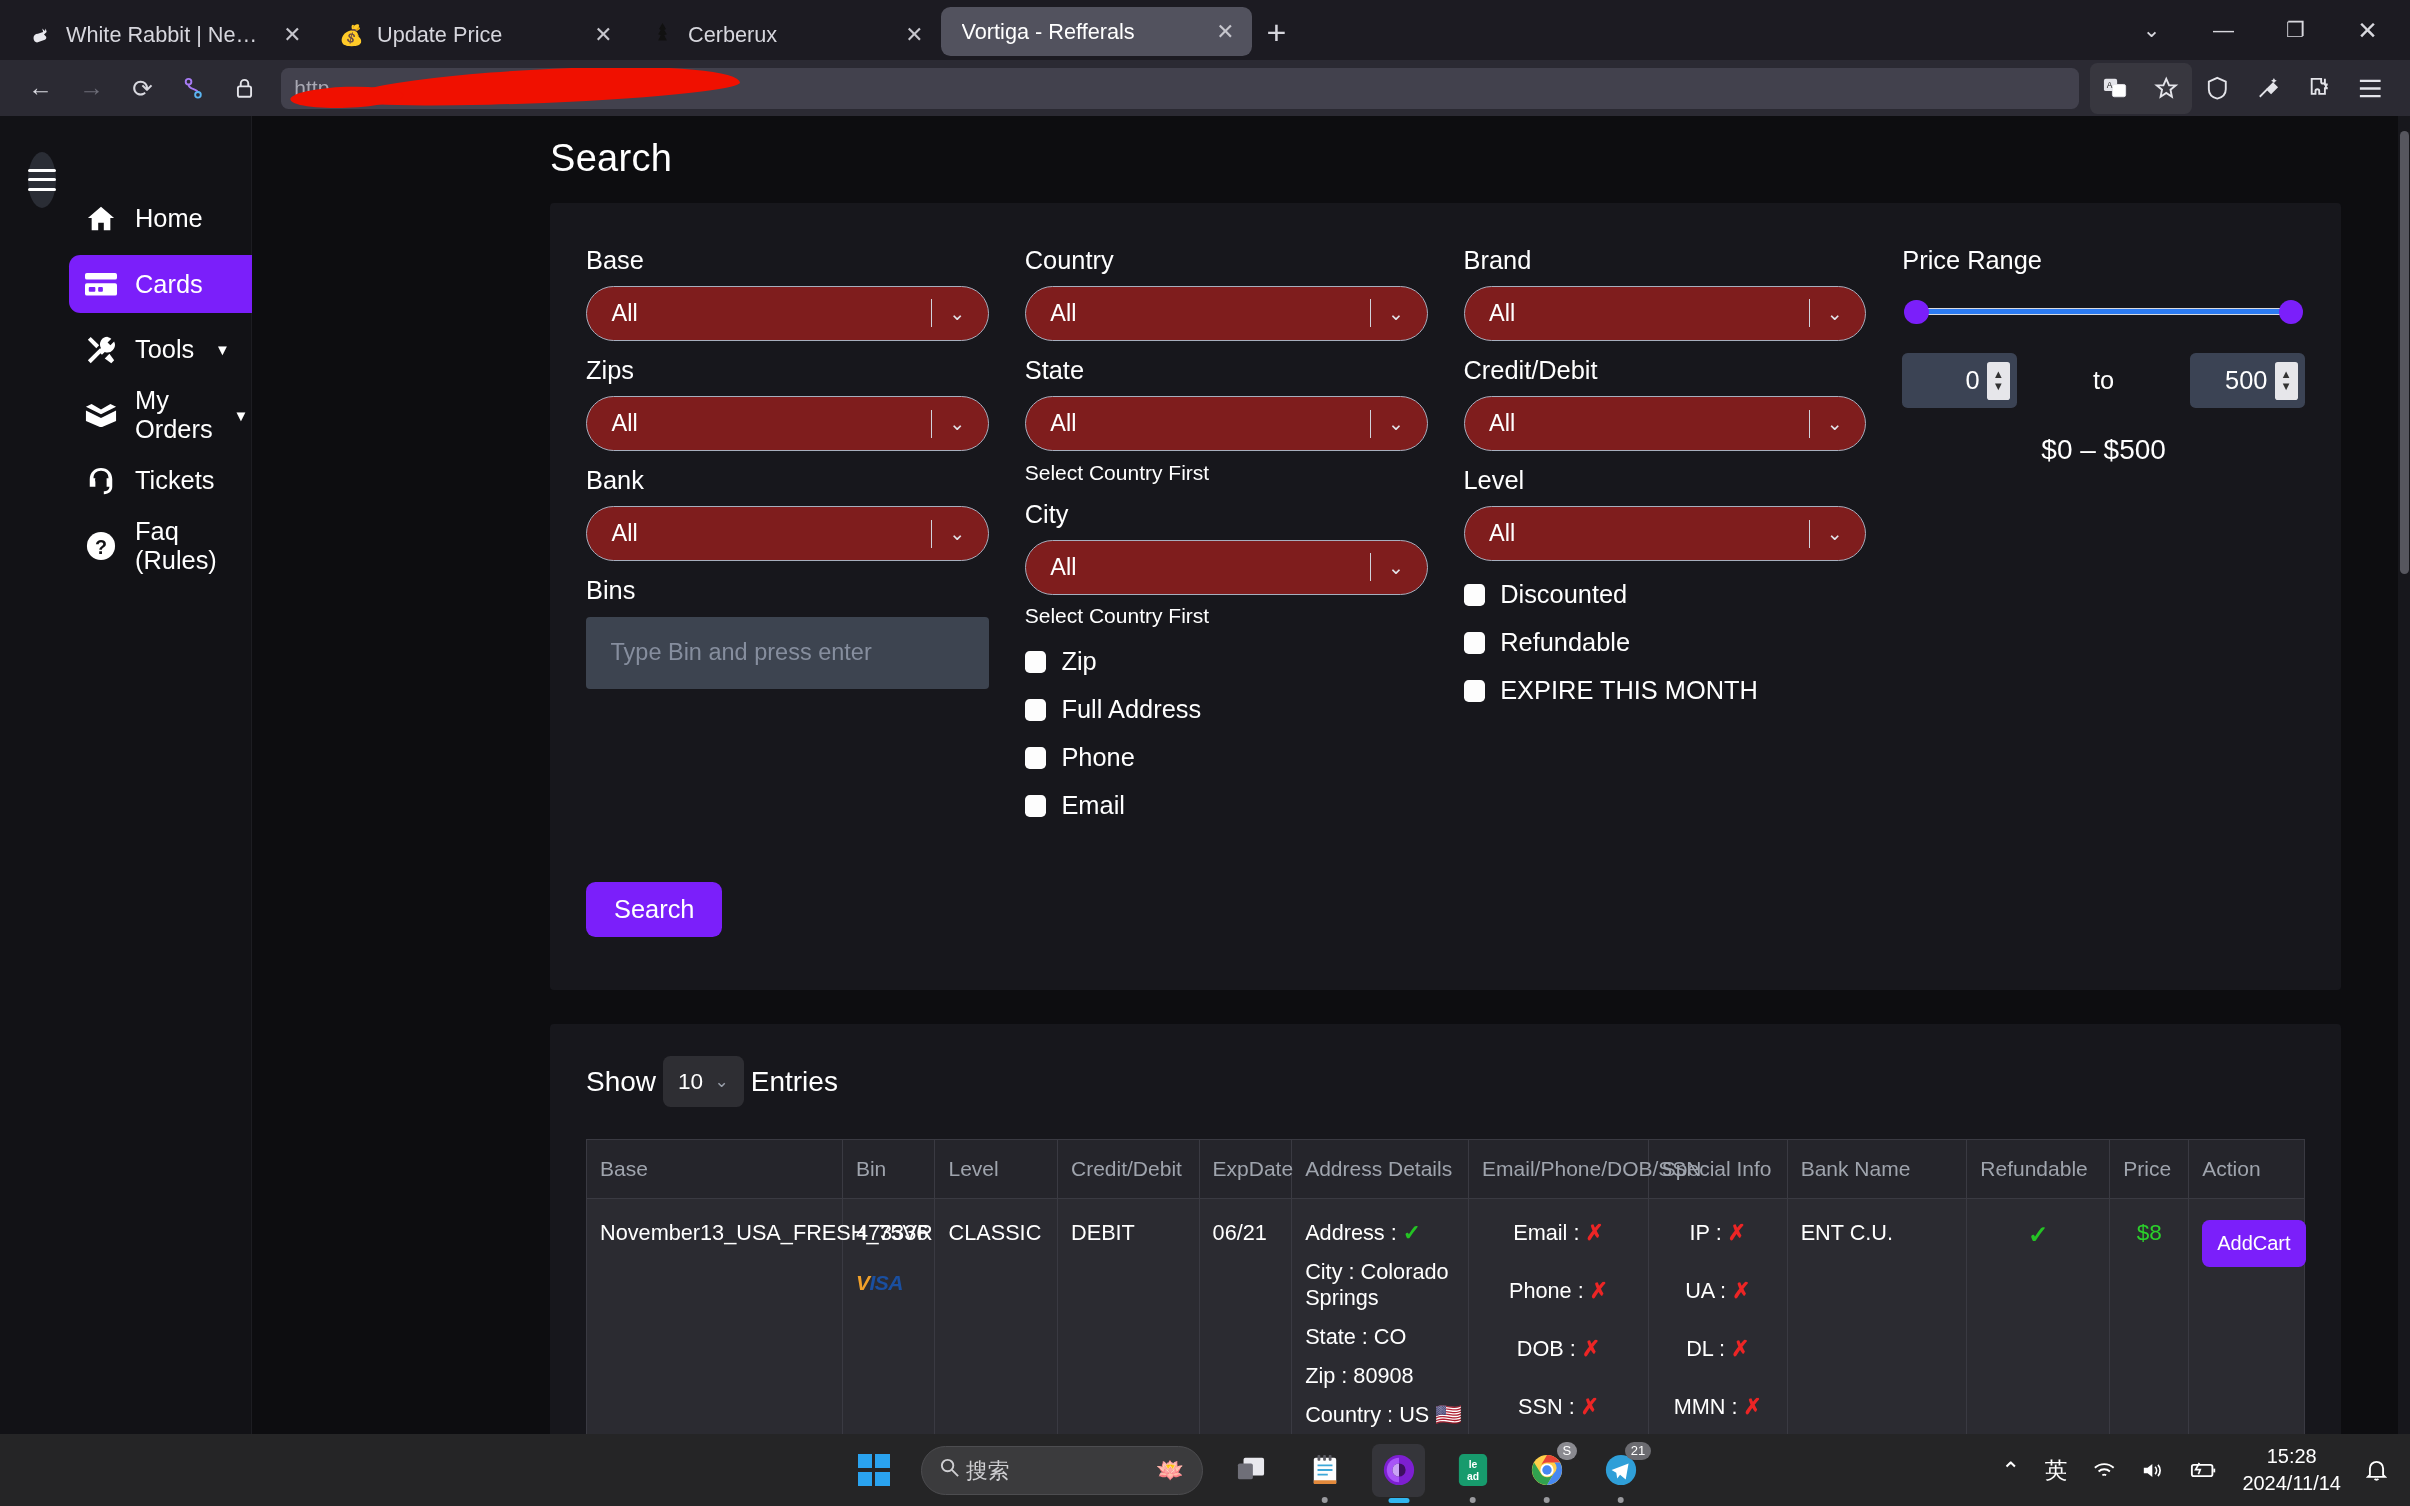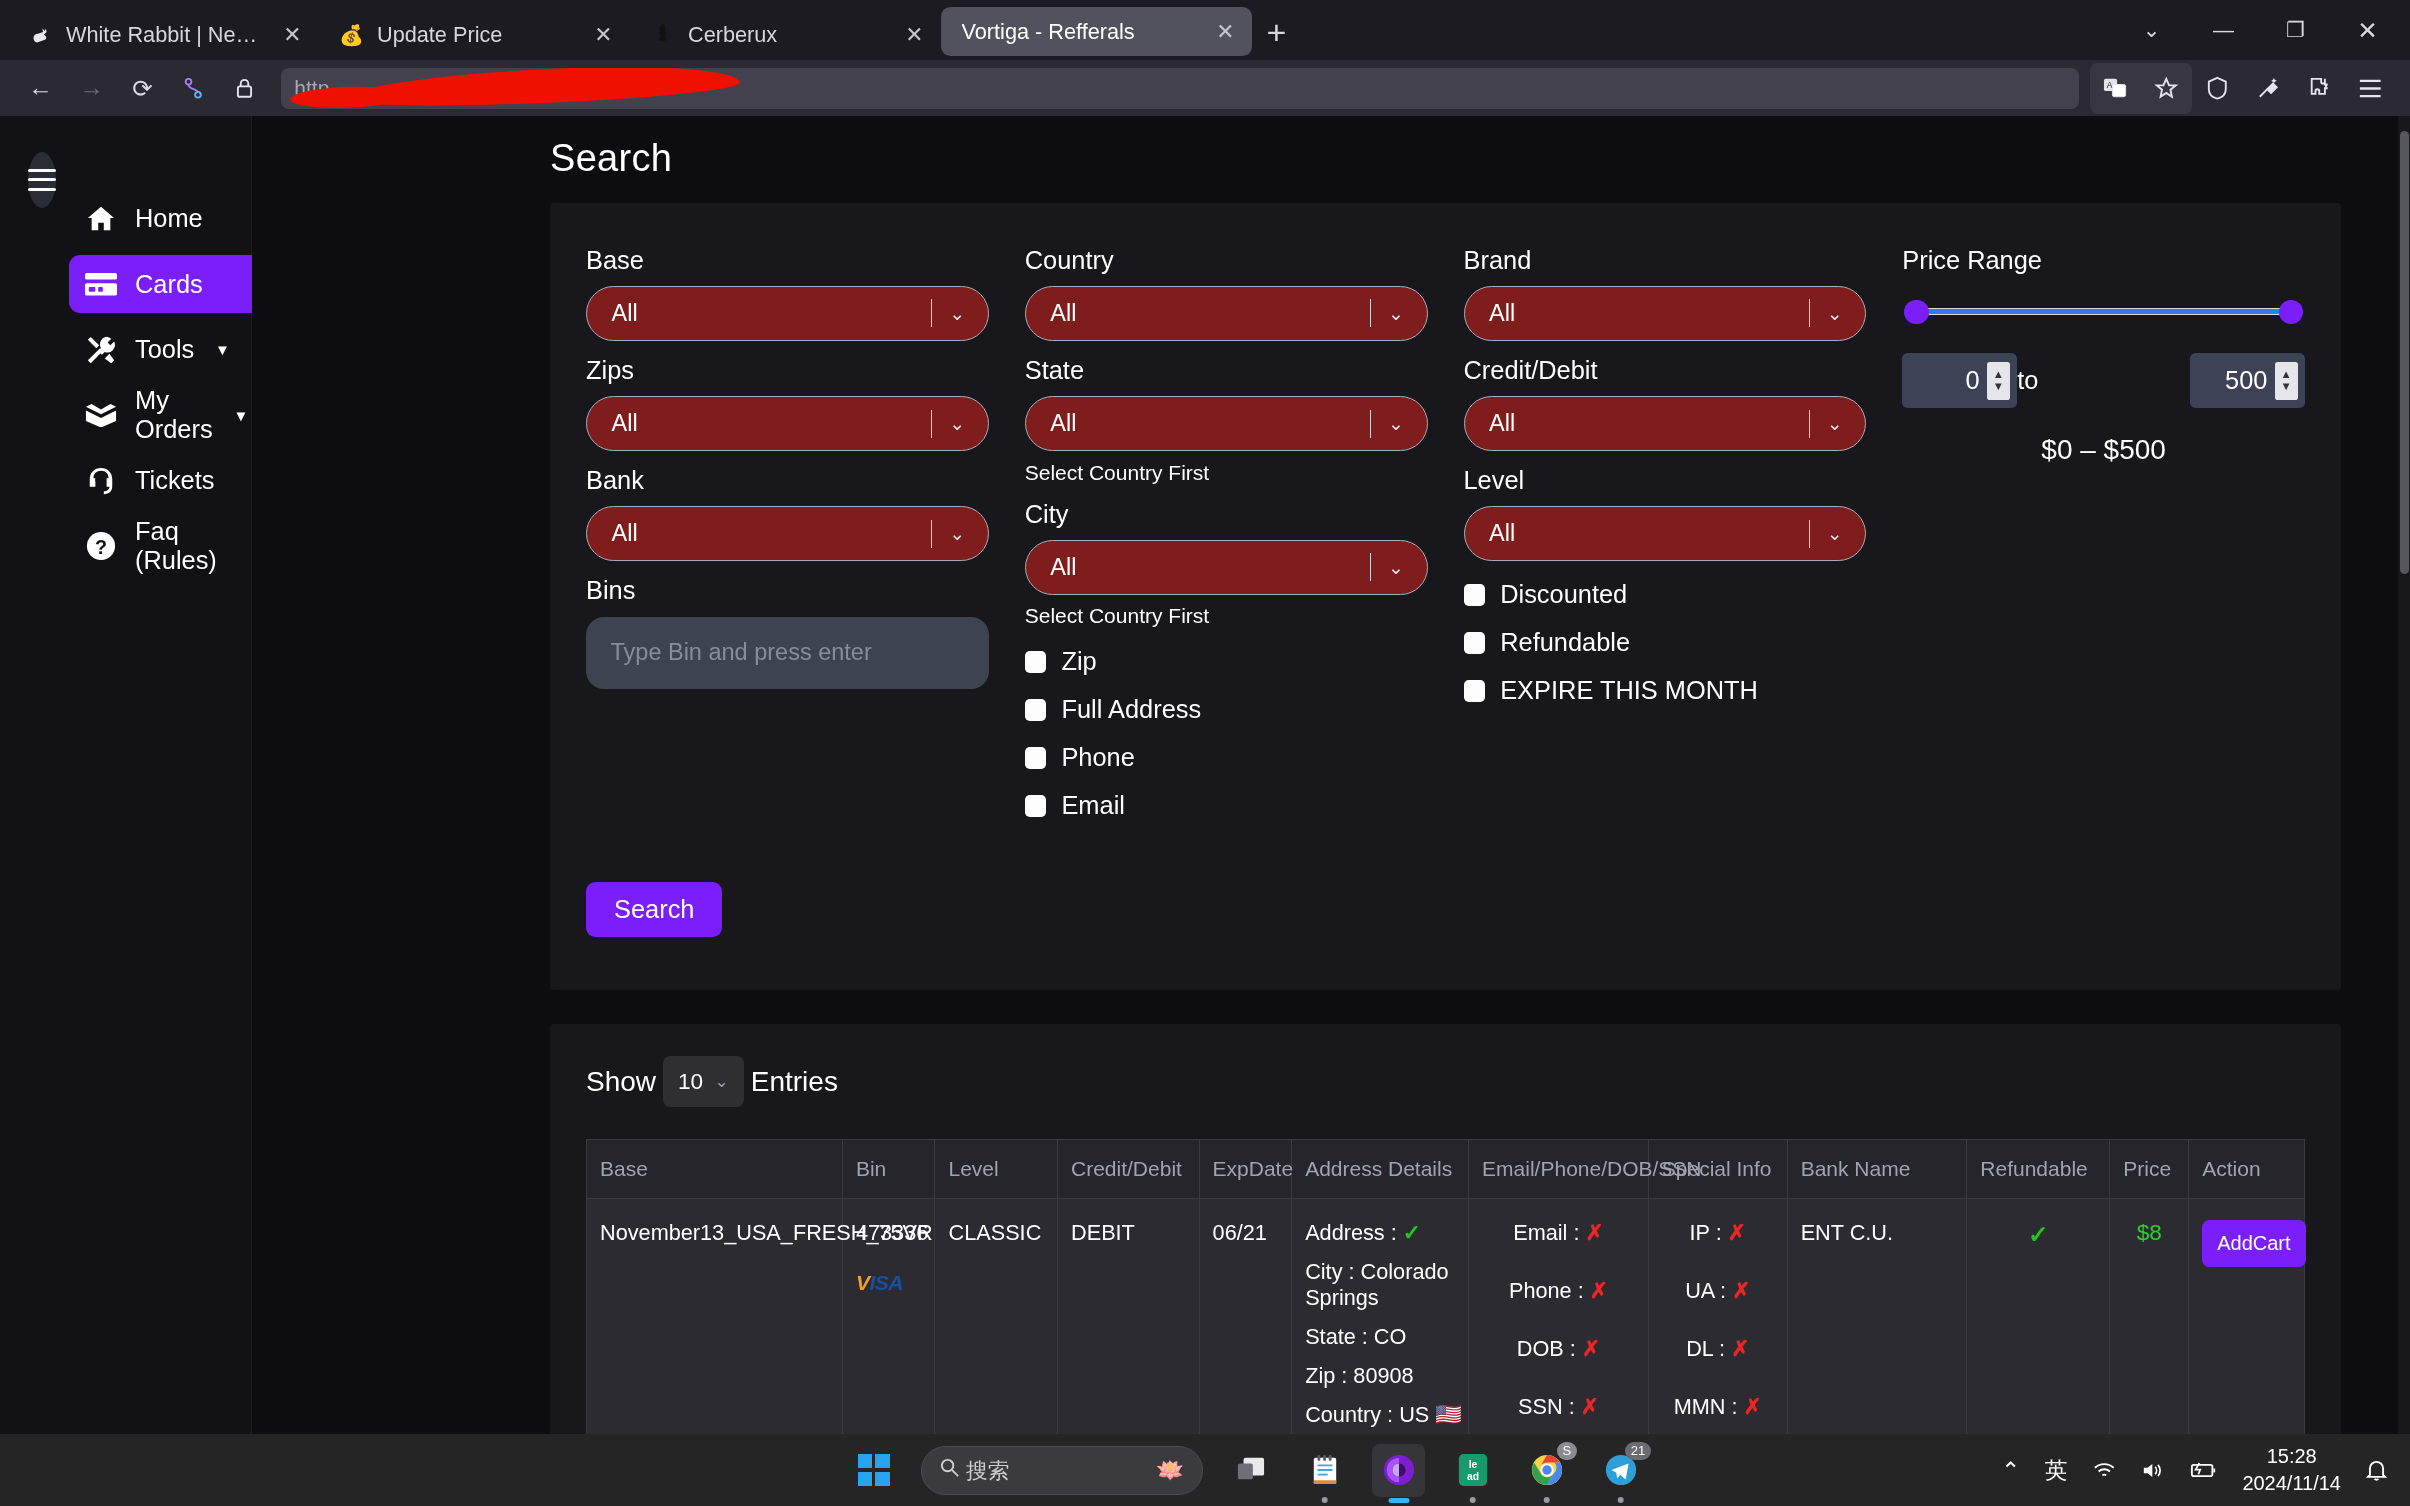--- a/index.html
+++ b/index.html
@@ -93,21 +93,21 @@
   .field-label { color:#ffffff; font-size:25.4px; margin: 15px 0 11.3px 0; }
   .sel {
     height: 55px; border-radius: 32px; background:#7f1d1d; border:0.9px solid #a7aebd;
     display:flex; align-items:center; padding: 0 7.5px 0 24.5px; color:#ffffff; font-size:23.5px; position:relative;
   }
   .sel .val { flex:1 1 auto; }
   .sel .divider { width:0.9px; height:28px; background:#cfd3dc; margin-right:17px; }
   .sel .chev { color:#e3e6ec; font-size:19px; margin-right:15px; }
   .hint { color:#ffffff; font-size:21px; margin-top:9.4px; }
   .txtinput {
-    height: 72px; border-radius:18px; background:#3d4450; border:none;
+    height: 72px; border-radius:4px; background:#3d4450; border:none;
     display:flex; align-items:center; padding: 0 24.5px; color:#868e9e; font-size:23.5px;
   }
 
   .cbrow { display:flex; align-items:center; gap:15px; margin-top: 19px; }
   .cbox { width: 21.7px; height:21.7px; background:#fdfdfd; border-radius:4.7px; flex:0 0 21.7px; }
   .cblabel { color:#ffffff; font-size:25.4px; }
   .cbrow.tight { margin-top: 17px; }
 
   
   .slider-wrap { margin-top: 22.6px; position:relative; height: 28px; }
@@ -117,21 +117,21 @@
   .knob.lo { left:1.9px; }
   .knob.hi { right:1.9px; }
 
   .num-row { display:flex; align-items:center; margin-top: 28px; }
   .numbox {
     width: 115px; height:55px; background:#3b4354; border-radius:5.6px;
     display:flex; align-items:center; justify-content:flex-end; padding-right:7.5px; gap:7.5px;
   }
   .numbox .nv { color:#ffffff; font-size:25.4px; }
   .spin { width:22.6px; height:38px; background:#e6e6ea; border-radius:2.8px; display:flex; flex-direction:column; align-items:center; justify-content:center; gap:1.9px; color:#333; font-size:11.3px; line-height:1; }
-  .to-label { flex:1 1 auto; color:#ffffff; font-size:25.4px; }
+  .to-label { flex:1 1 auto; text-align:center; color:#ffffff; font-size:25.4px; }
   .range-text { text-align:center; color:#ffffff; font-size:28px; margin-top: 26px; }
 
   .right-cbs { margin-top: 32px; }
 
   .searchbtn {
     margin-top: 62px; display:inline-flex; align-items:center; justify-content:center;
     background:#7b1ffa; color:#ffffff; font-size:25.4px; border-radius:9.4px;
     padding: 13px 28px; border:none; cursor:pointer;
   }
 

